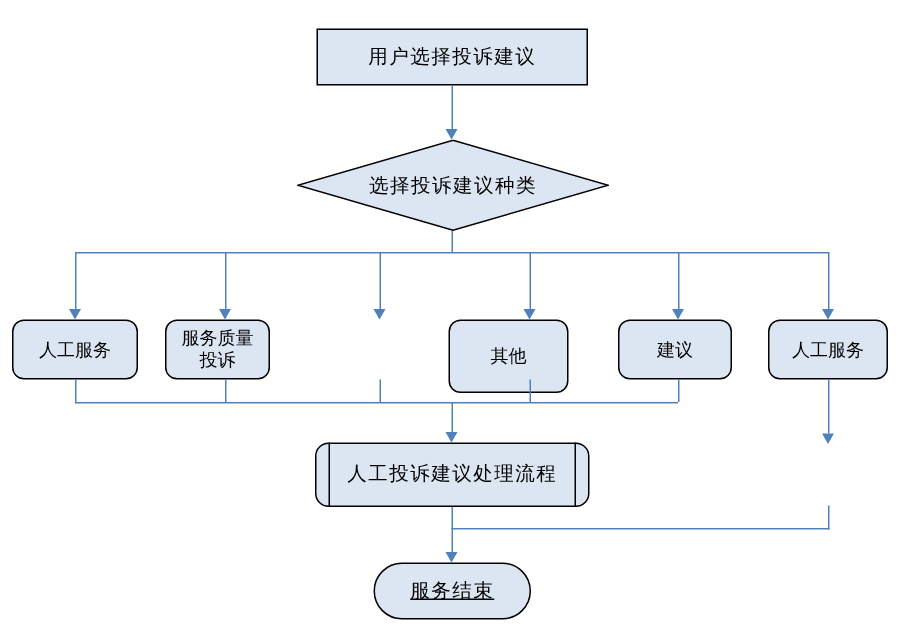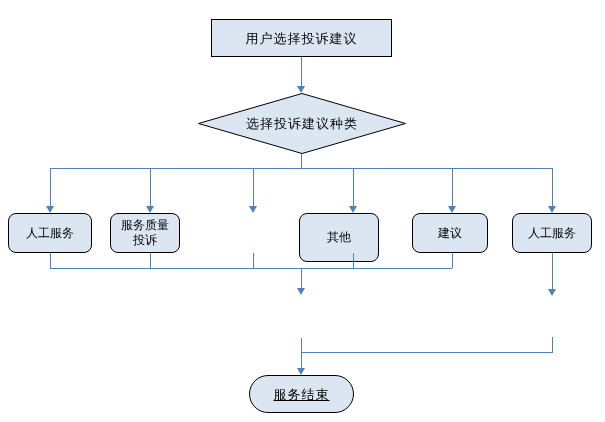--- a/index.html
+++ b/index.html
@@ -83,20 +83,25 @@
   </div>
 
   <div class="node rounded" style="left:412px;top:213px;width:76px;height:40px;">
     <span>建议</span>
   </div>
 
   <div class="node rounded" style="left:512px;top:213px;width:80px;height:40px;">
     <span>人工服务</span>
   </div>
 
+  <div class="node predefined" style="left:210px;top:295px;width:183px;height:43px;">
+    <div class="bar left"></div>
+    <div class="bar right"></div>
+    <span class="big-label">人工投诉建议处理流程</span>
+  </div>
 
 
   <div class="node terminator-end" style="left:249px;top:375px;width:105px;height:38px;text-decoration:underline;">
     <span>服务结束</span>
   </div>
 
   <div class="vline" style="left:301px;top:57px;height:30px;"></div>
   <div class="arrowhead" style="left:297px;top:86px;"></div>
 
   <div class="vline" style="left:301px;top:154px;height:14px;"></div>

